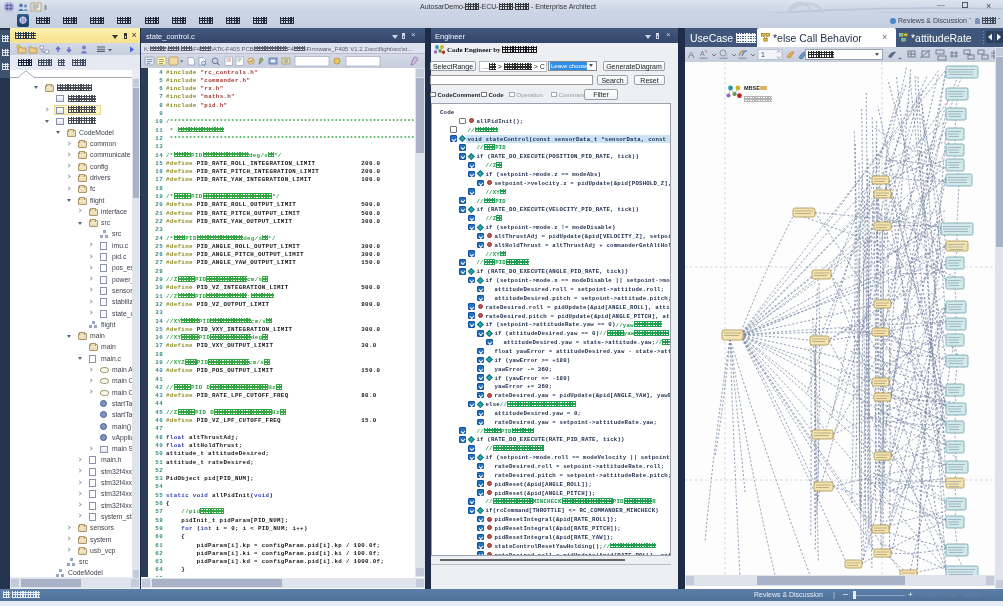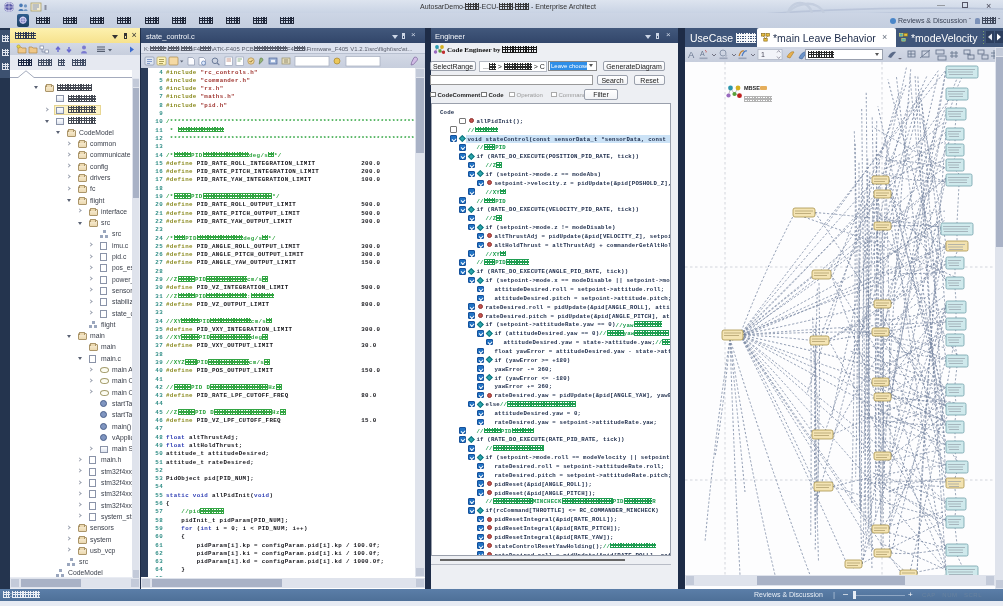--- a/index.html
+++ b/index.html
@@ -735,28 +735,28 @@
 <div class="ab" style="left:685px;top:28px;width:318px;height:561px;background:#fdfdfe"></div>
 <div class="ab" style="left:685px;top:28px;width:318px;height:19px;background:#40567a"></div>
 <div class="ab" style="left:690px;top:32px;color:#fff;font-size:10.5px;white-space:nowrap">UseCase <i class="z" style="width:20.0px;height:10px;"></i></div>
 <div class="ab" style="left:757px;top:28px;width:139px;height:19px;background:#fff;border-radius:2px 2px 0 0"></div>
 <svg class="ab" style="left:761px;top:33px" width="9" height="9" viewBox="0 0 9 9">
 <rect x="0.5" y="0.5" width="3.4" height="2.6" fill="#e8c040" stroke="#806010" stroke-width="0.6"></rect>
 <rect x="5" y="0.5" width="3.4" height="2.6" fill="#e8c040" stroke="#806010" stroke-width="0.6"></rect>
 <rect x="2.8" y="5.5" width="3.4" height="2.6" fill="#e8c040" stroke="#806010" stroke-width="0.6"></rect>
 <path d="M2.2,3.2 L4.5,5.5 M6.7,3.2 L4.5,5.5" stroke="#806010" stroke-width="0.6"></path>
 </svg>
-<div class="ab" style="left:773px;top:32px;color:#1c2b4a;font-size:10.5px">*main Leave Behavior</div>
+<div class="ab" style="left:773px;top:32px;color:#1c2b4a;font-size:10.5px">*else Call Behavior</div>
 <div class="ab" style="left:882px;top:32px;color:#67707f;font-size:9px">×</div>
 <svg class="ab" style="left:899px;top:33px" width="9" height="9" viewBox="0 0 9 9">
 <rect x="0.5" y="0.5" width="3.4" height="2.6" fill="#4ab0b8" stroke="#e8e060" stroke-width="0.6"></rect>
 <rect x="5" y="0.5" width="3.4" height="2.6" fill="#e8c040" stroke="#a08010" stroke-width="0.6"></rect>
 <rect x="2.8" y="5.5" width="3.4" height="2.6" fill="#4ab0b8" stroke="#e8e060" stroke-width="0.6"></rect>
 </svg>
-<div class="ab" style="left:911px;top:32px;color:#fff;font-size:10.5px">*modeVelocity</div>
+<div class="ab" style="left:911px;top:32px;color:#fff;font-size:10.5px">*attitudeRate</div>
 <div class="ab" style="left:981px;top:28px;width:22px;height:19px;background:#3f5578"></div>
 <div class="ab" style="left:983px;top:31px;width:1px;height:13px;background:repeating-linear-gradient(0deg,#7aa06a 0 1.5px,transparent 1.5px 3px)"></div>
 <div class="ab" style="left:985.5px;top:31px;width:8px;height:12px;background:#2c3e5e"></div>
 <div class="ab" style="left:995px;top:31px;width:8px;height:12px;background:#2c3e5e"></div>
 <svg class="ab" style="left:985px;top:32px" width="18" height="10" viewBox="0 0 18 10">
     <path d="M7,1.5 L3,5 L7,8.5 Z" fill="#e8ecf4"></path>
     <path d="M12,1.5 L16,5 L12,8.5 Z" fill="#fff"></path>
   </svg>
 <div class="ab" style="left:685px;top:47px;width:318px;height:15px;background:linear-gradient(#d3d9e6,#c7cedd)"></div>
 <svg class="ab" style="left:685px;top:48px" width="318" height="13" viewBox="0 0 318 13">

